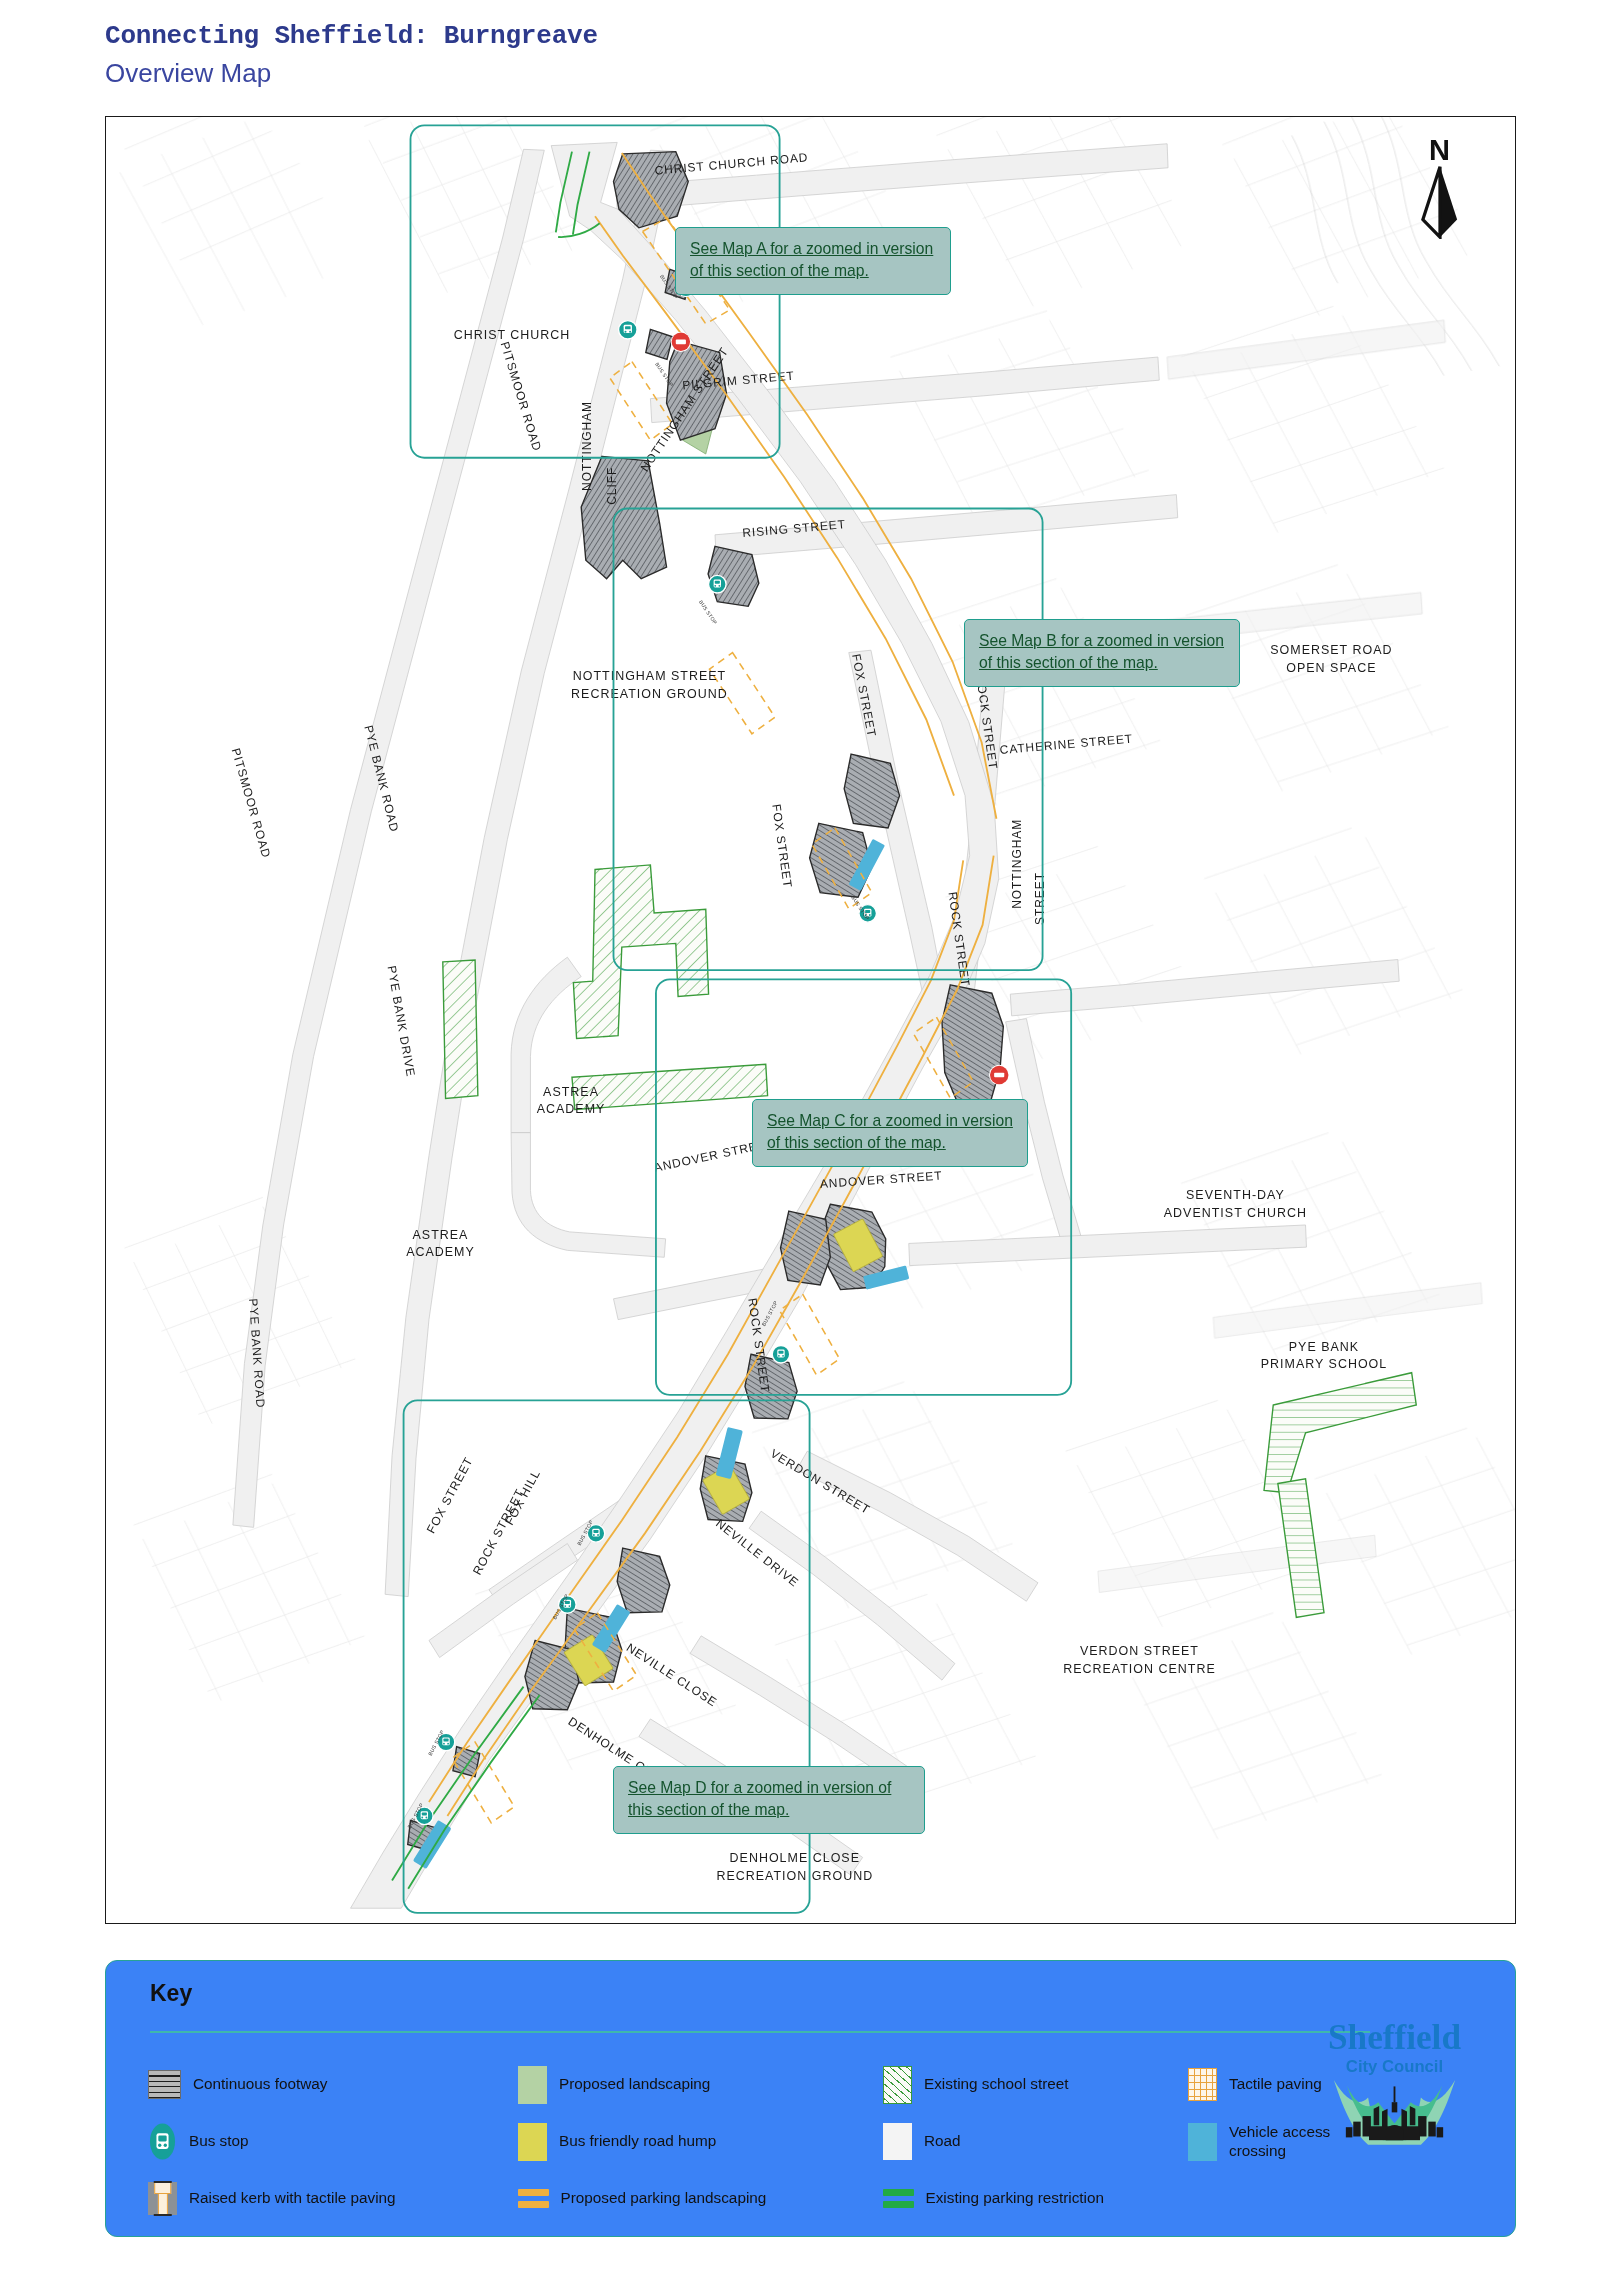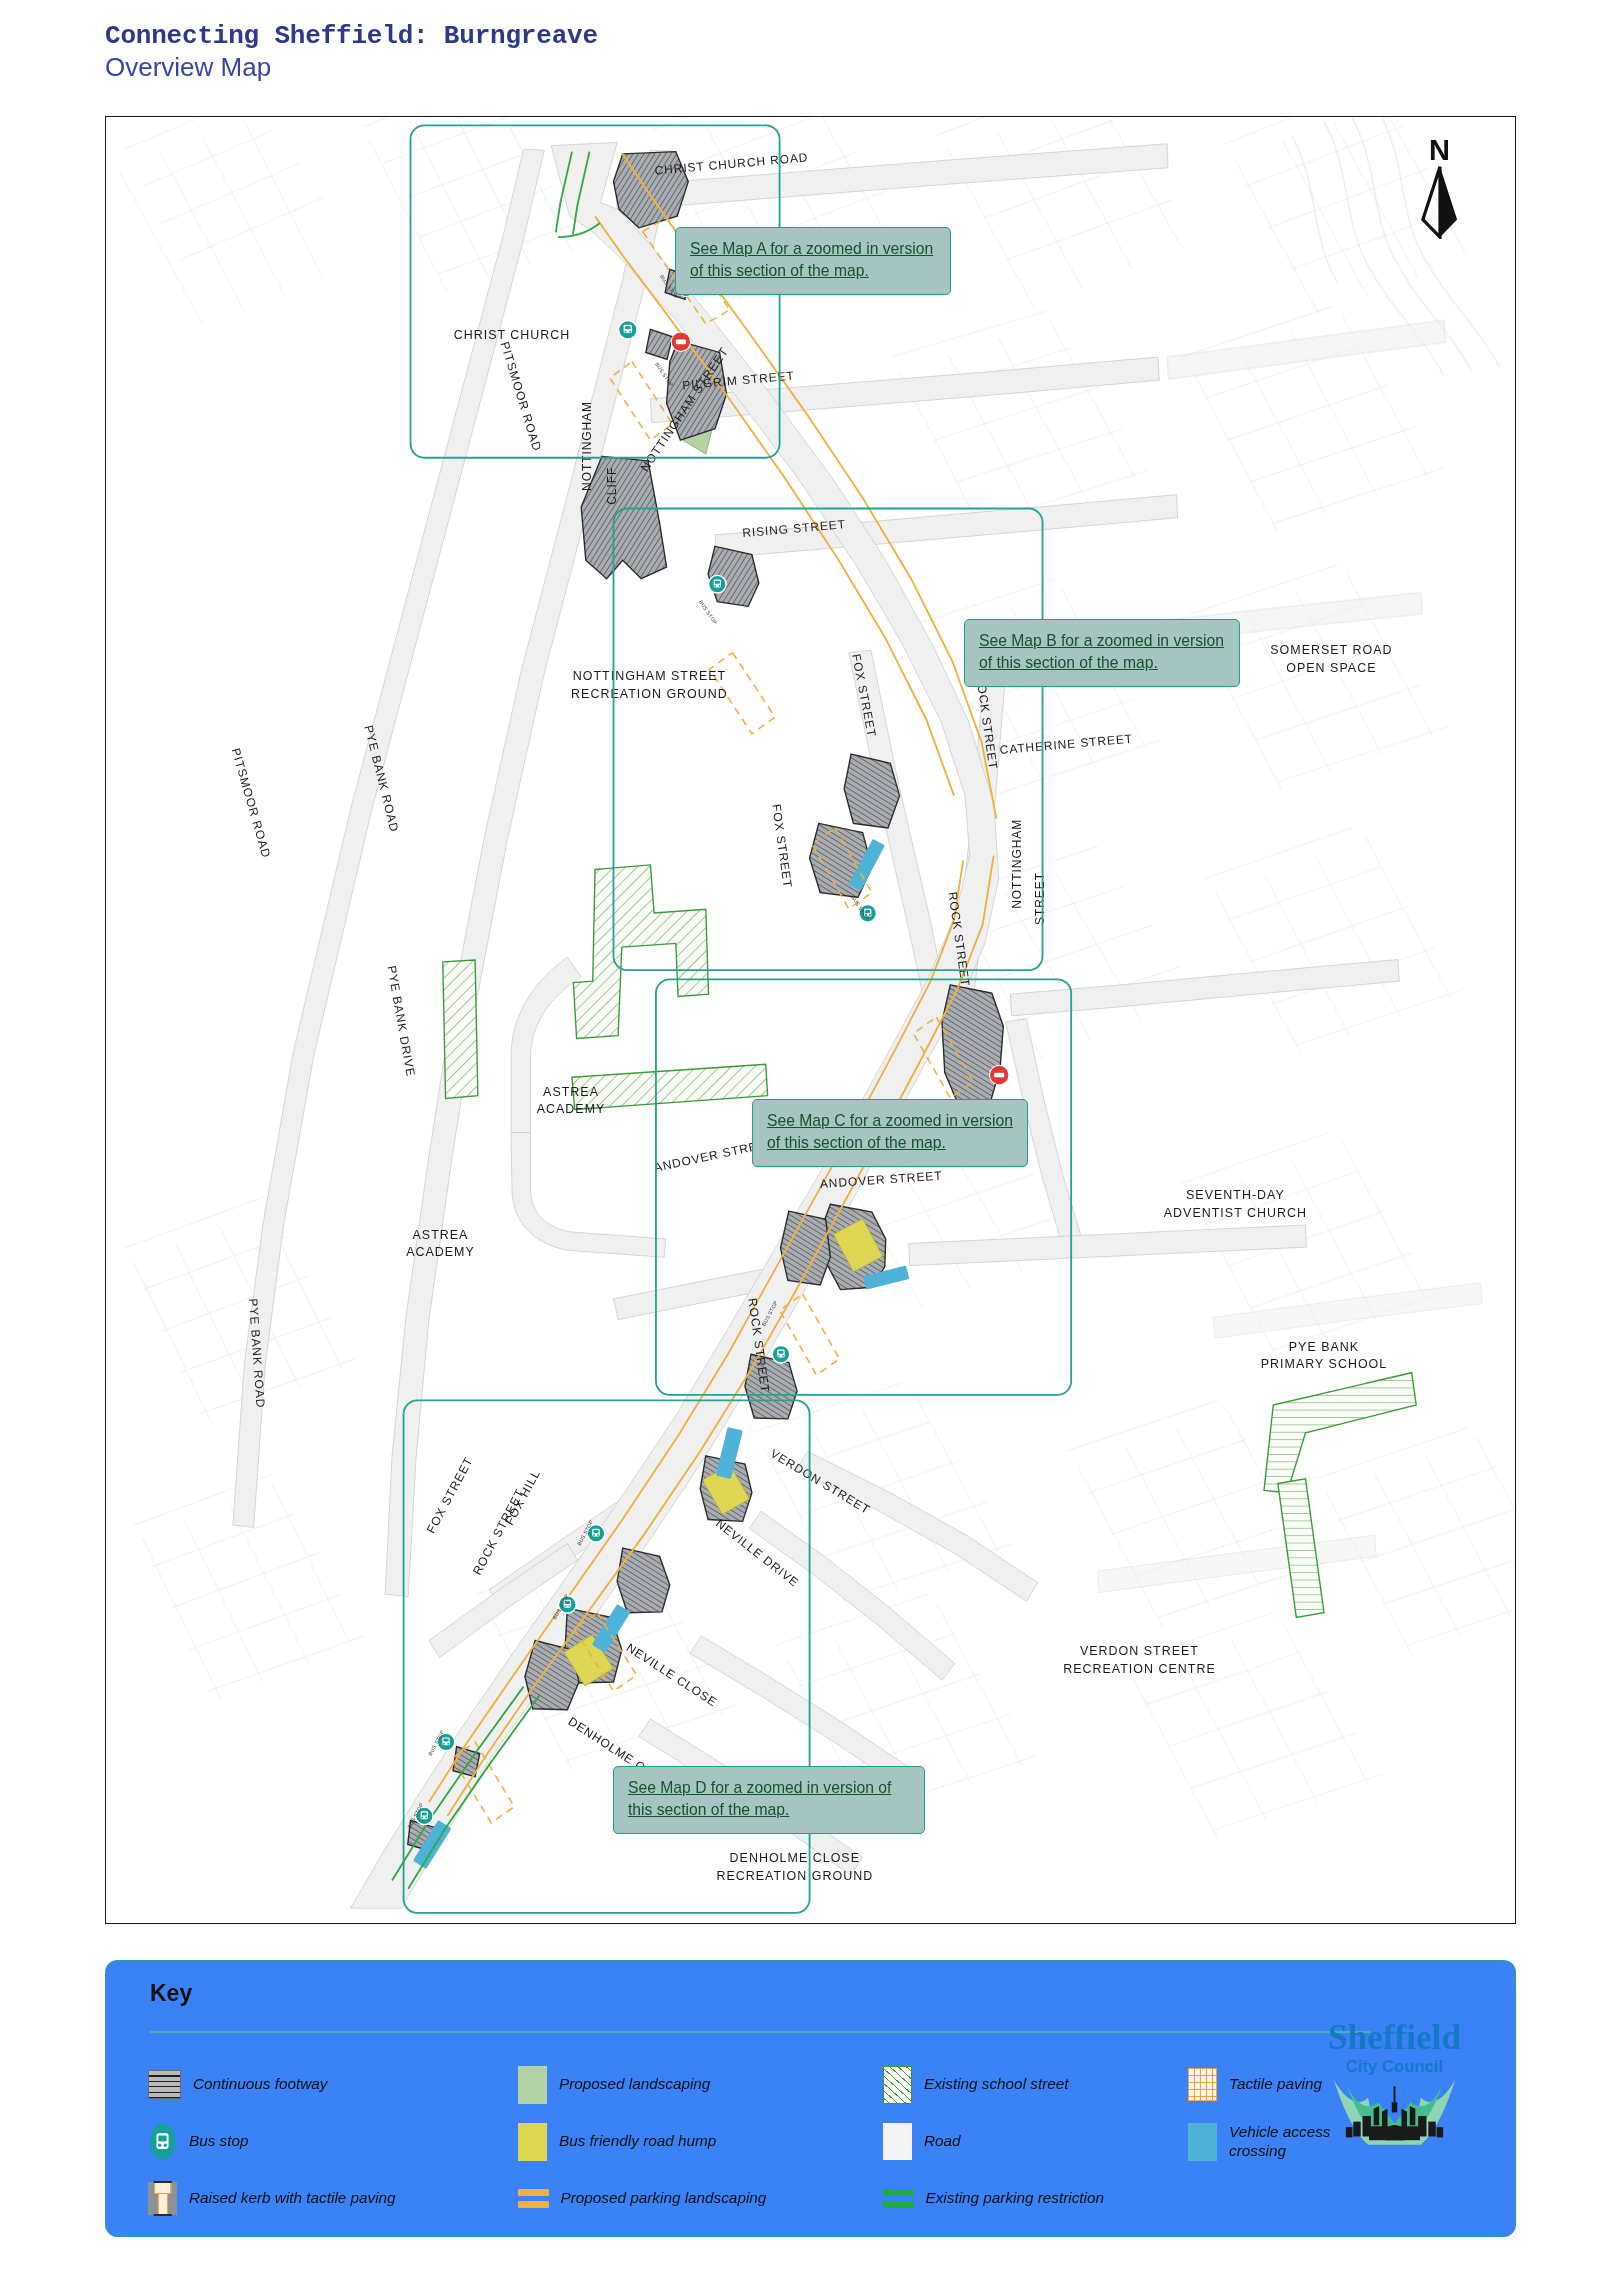--- a/index.html
+++ b/index.html
@@ -12,21 +12,21 @@
   }
 
   
   #title-block { position:absolute; left:105px; top:22px; }
   #doc-title {
     font-size:26px; font-weight:bold; color:#2d3a8c;
     letter-spacing:-0.2px; line-height:1.1;font-family:Liberation Mono, monospace;
   }
   #doc-subtitle {
     font-size:26px; font-weight:normal; color:#3a46a0;
-    line-height:1.15; margin-top:2px;
+    line-height:1.15; margin-top:8px;
   }
 
   
   #map-frame {
     position:absolute; left:105px; top:116px;
     width:1411px; height:1808px;
     border:1.4px solid #1a1a1a;
     background:#ffffff;
     overflow:hidden;
   }
@@ -76,21 +76,20 @@
     width:1239px;
     display:grid;
     grid-template-columns: 370px 365px 305px 199px;
     grid-template-rows: repeat(3, 57px);
     align-items:center;
   }
   .legend-item { display:flex; align-items:center; gap:12px; }
   .legend-label {
     font-size:15.3px; color:#111; line-height:1.22;
     font-family:"Liberation Sans", sans-serif;
-    font-style:italic;
   }
   .sw { flex:0 0 auto; }
 
   
   .sw-footway {
     width:33px; height:29px;
     background:
       repeating-linear-gradient(to bottom,
         #b9b9b9 0px, #b9b9b9 4.2px,
         #1e1e1e 4.2px, #1e1e1e 5.5px);

